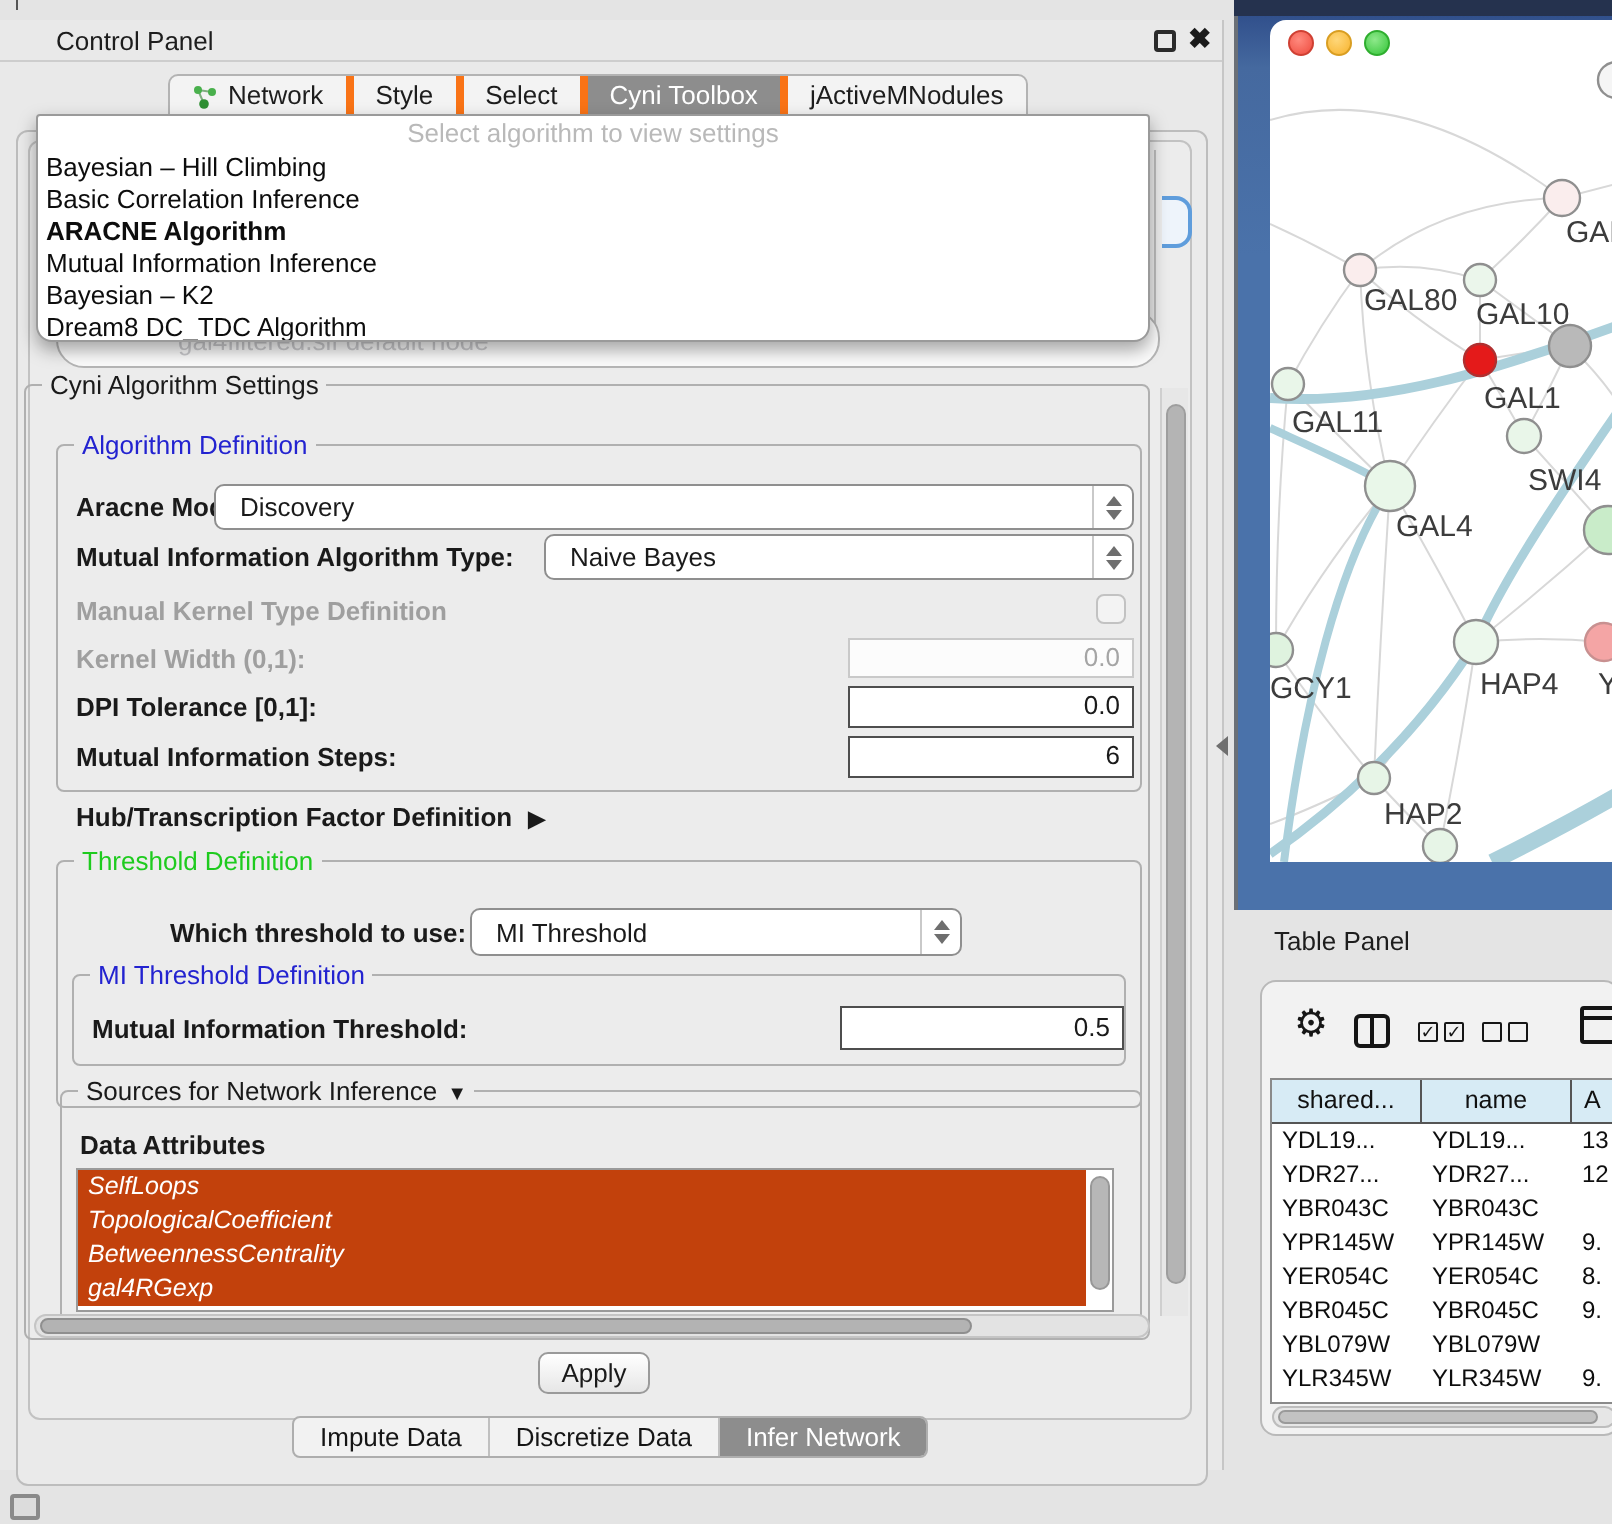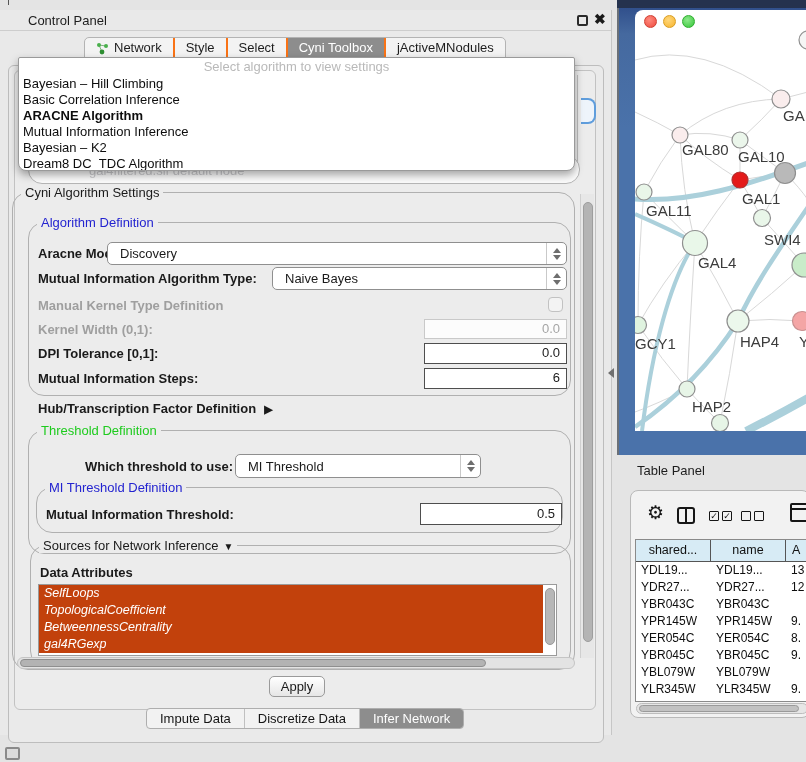--- a/index.html
+++ b/index.html
@@ -8,42 +8,42 @@
 
   
   .cp { position:absolute; left:0; top:10px; width:612px; height:725px; background:#e9e9e9; border-right:1px solid #c6c6c6; }
   .cp-titlebar { position:absolute; left:0; top:0; width:100%; height:21px; background:#e9e9e9; border-bottom:1px solid #cdcdcd; }
   .cp-title { position:absolute; left:28px; top:3px; font-size:13px; color:#1d1d1d; }
   .float-btn { position:absolute; left:577px; top:5px; width:11px; height:11px; border:2px solid #2b2b2b; border-radius:2px; }
   .close-btn { position:absolute; left:594px; top:1px; font-size:14px; font-weight:bold; color:#1b1b1b; }
 
   
   .top-tabs { position:absolute; left:84px; top:27px; height:22px; display:flex; border:1px solid #b3b3b3; border-radius:5px 5px 0 0; background:#f3f3f3; overflow:hidden; z-index:5; }
-  .ttab { display:flex; align-items:center; gap:5px; padding:0 11px; font-size:13px; line-height:20px; color:#1d1d1d; border-right:2px solid #f97316; white-space:nowrap; }
+  .ttab { display:flex; align-items:center; gap:5px; padding:0 11px; font-size:13px; line-height:20px; color:#1d1d1d; border-right:4px solid #f97316; white-space:nowrap; }
   .ttab:last-child { border-right:none; }
   .ttab.sel { background:#8d8d8d; color:#fff; }
 
   
   .panel-outer { position:absolute; left:8px; top:55px; width:596px; height:678px; border:1px solid #bdbdbd; border-radius:6px; background:#eaeaea; }
   .panel-inner { position:absolute; left:14px; top:60px; width:582px; height:640px; border:1px solid #c2c2c2; border-radius:6px; background:#ececec; }
 
   
   .bg-combo { position:absolute; left:28px; top:145px; width:552px; height:29px; background:#fbfbfb; border:1px solid #b5b5b5; border-radius:14px; z-index:1; }
   .bg-combo-text { position:absolute; left:60px; top:0; line-height:29px; font-size:13px; color:#cbcbce; }
   .focus-frag { position:absolute; left:581px; top:88px; width:15px; height:26px; border:2px solid #5f9ddc; border-left:none; border-radius:0 8px 8px 0; background:#eef4fb; z-index:1; }
   .grp-frag { position:absolute; left:577px; top:65px; width:1px; height:92px; background:#bdbdbd; z-index:0; }
 
   
   .dd { position:absolute; left:18px; top:47px; width:557px; height:114px; background:#fff; border:1px solid #9a9a9a; border-radius:2px 2px 8px 8px; box-shadow:0 4px 9px rgba(0,0,0,.35); z-index:50; overflow:hidden; }
   .dd-hint { height:18px; line-height:18px; text-align:center; font-size:13px; color:#b9b9b9; }
   .dd-item { height:16px; line-height:16px; padding-left:4px; font-size:13px; color:#0d0d0d; white-space:nowrap; }
   .dd-item.bold { font-weight:bold; }
 
   
-  .grp { position:absolute; border:1px solid #b0b0b0; border-radius:16px; z-index:2; }
+  .grp { position:absolute; border:1px solid #b0b0b0; border-radius:4px; z-index:2; }
   .gt { position:absolute; top:-8px; left:8px; background:#ececec; padding:0 4px; font-size:13px; white-space:nowrap; }
   .gt-blue { color:#2323d0; }
   .gt-green { color:#1ecb1e; }
 
   .lbl { position:absolute; font-size:13px; font-weight:bold; color:#1a1a1a; white-space:nowrap; z-index:3; }
   .lbl.dis { color:#9f9f9f; }
   .plain { font-weight:bold; }
 
   .combo { position:absolute; background:#fff; border:1px solid #8f8f8f; border-radius:5px; font-size:13px; z-index:3; }
   .combo .val { position:absolute; left:12px; top:0; bottom:0; display:flex; align-items:center; }

